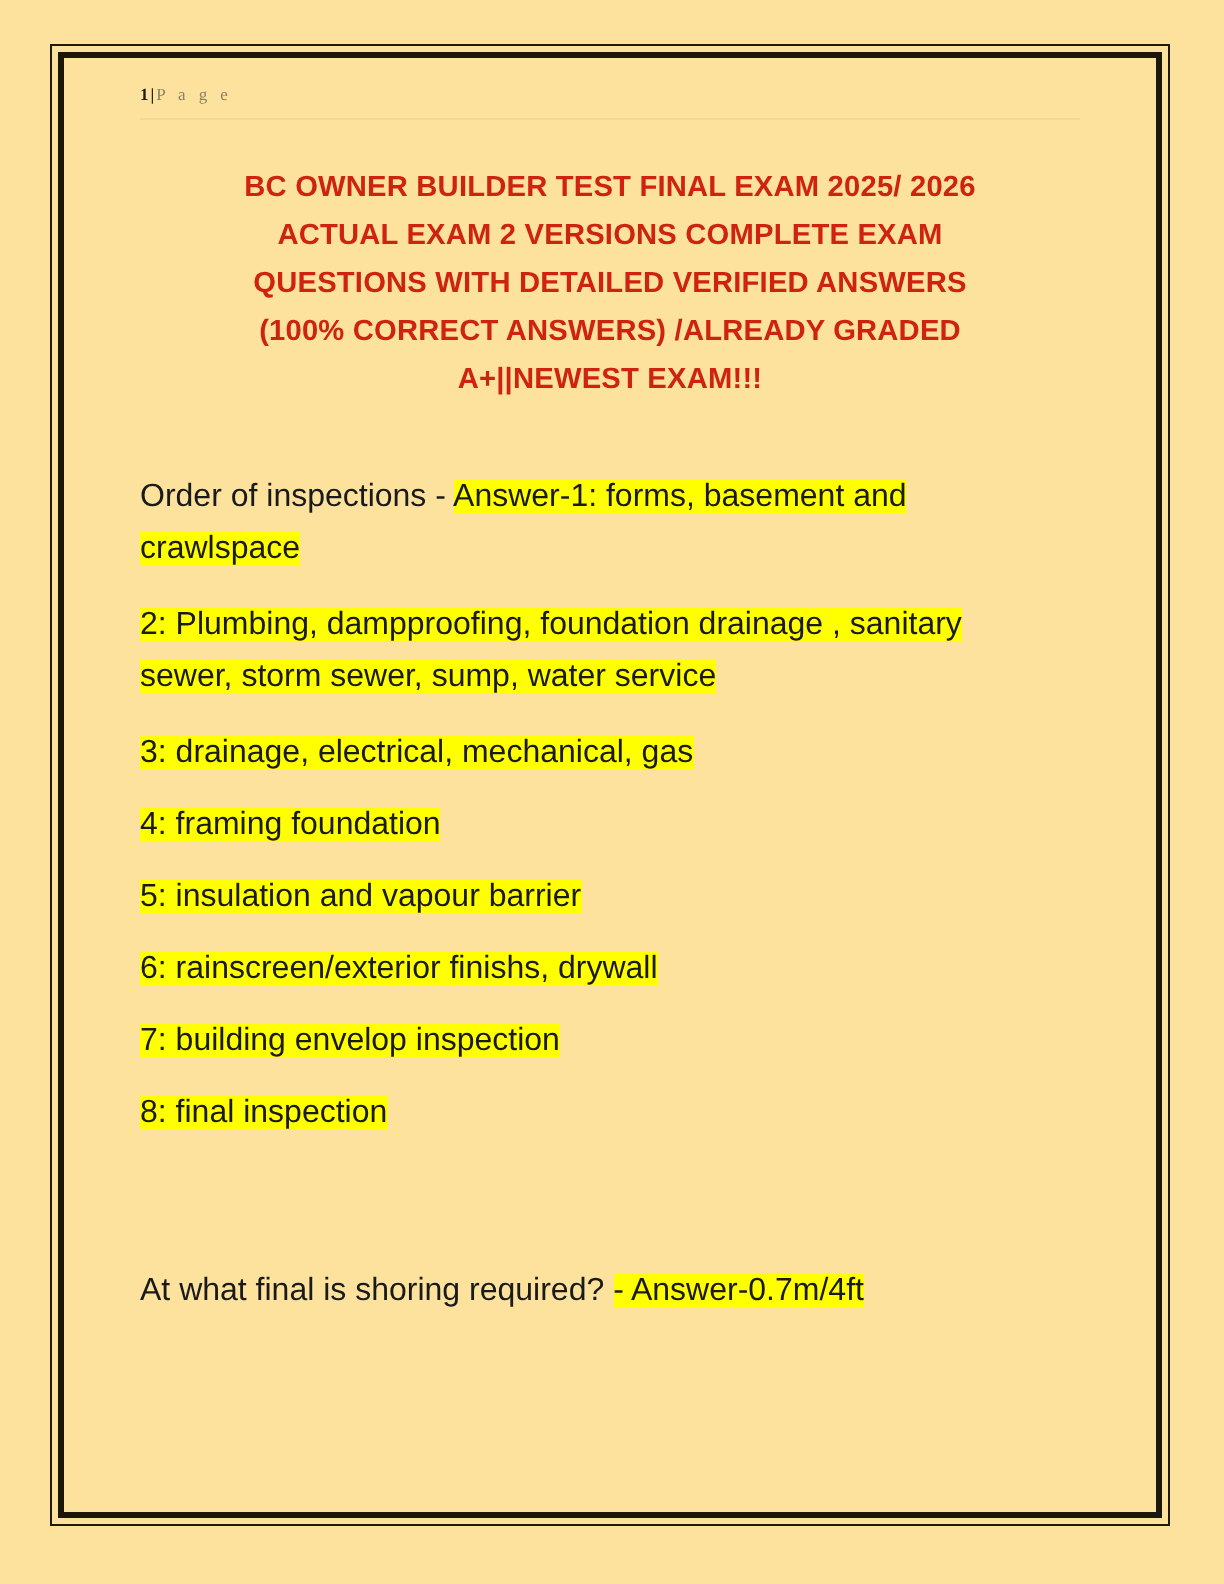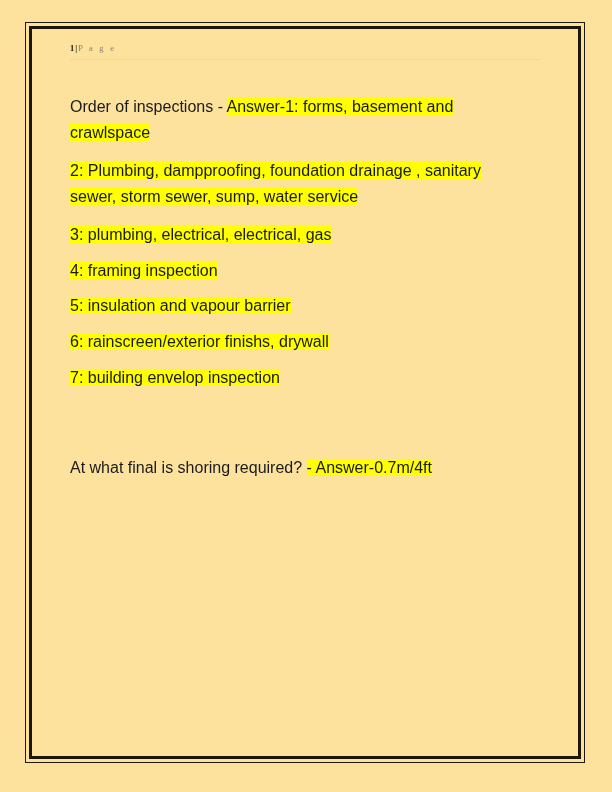--- a/index.html
+++ b/index.html
@@ -123,37 +123,45 @@
   <div class="page-border">
     <div class="page-border-inner"></div>
   </div>
 
   <div class="content">
 
     <div class="page-header">
       <span class="folio"><span class="folio-num">1</span><span class="folio-sep">|</span><span class="folio-word">P a g e</span></span>
     </div>
 
+    <div class="doc-title">
+      <span class="tline">BC OWNER BUILDER TEST FINAL EXAM 2025/ 2026</span>
+      <span class="tline">ACTUAL EXAM 2 VERSIONS COMPLETE EXAM</span>
+      <span class="tline">QUESTIONS WITH DETAILED VERIFIED ANSWERS</span>
+      <span class="tline">(100% CORRECT ANSWERS) /ALREADY GRADED</span>
+      <span class="tline">A+||NEWEST EXAM!!!</span>
+    </div>
 
     <div class="body-block">
 
       <p class="para"><span class="plain">Order of inspections - </span><mark class="hl">Answer-1: forms, basement and crawlspace</mark></p>
 
       <p class="para"><mark class="hl">2: Plumbing, dampproofing, foundation drainage , sanitary sewer, storm sewer, sump, water service</mark></p>
 
-      <p class="para tight"><mark class="hl">3: plumbing, electrical, electrical, gas</mark></p>
+      <p class="para tight"><mark class="hl">3: drainage, electrical, mechanical, gas</mark></p>
 
-      <p class="para tight"><mark class="hl">4: framing inspection</mark></p>
+      <p class="para tight"><mark class="hl">4: framing foundation</mark></p>
 
       <p class="para tight"><mark class="hl">5: insulation and vapour barrier</mark></p>
 
       <p class="para tight"><mark class="hl">6: rainscreen/exterior finishs, drywall</mark></p>
 
       <p class="para tight"><mark class="hl">7: building envelop inspection</mark></p>
 
+      <p class="para tight"><mark class="hl">8: final inspection</mark></p>
 
       <div class="spacer"></div>
 
 
       <div class="spacer-sm"></div>
 
       <p class="para"><span class="plain">At what final is shoring required? </span><mark class="hl">- Answer-0.7m/4ft</mark></p>
 
     </div>
 

